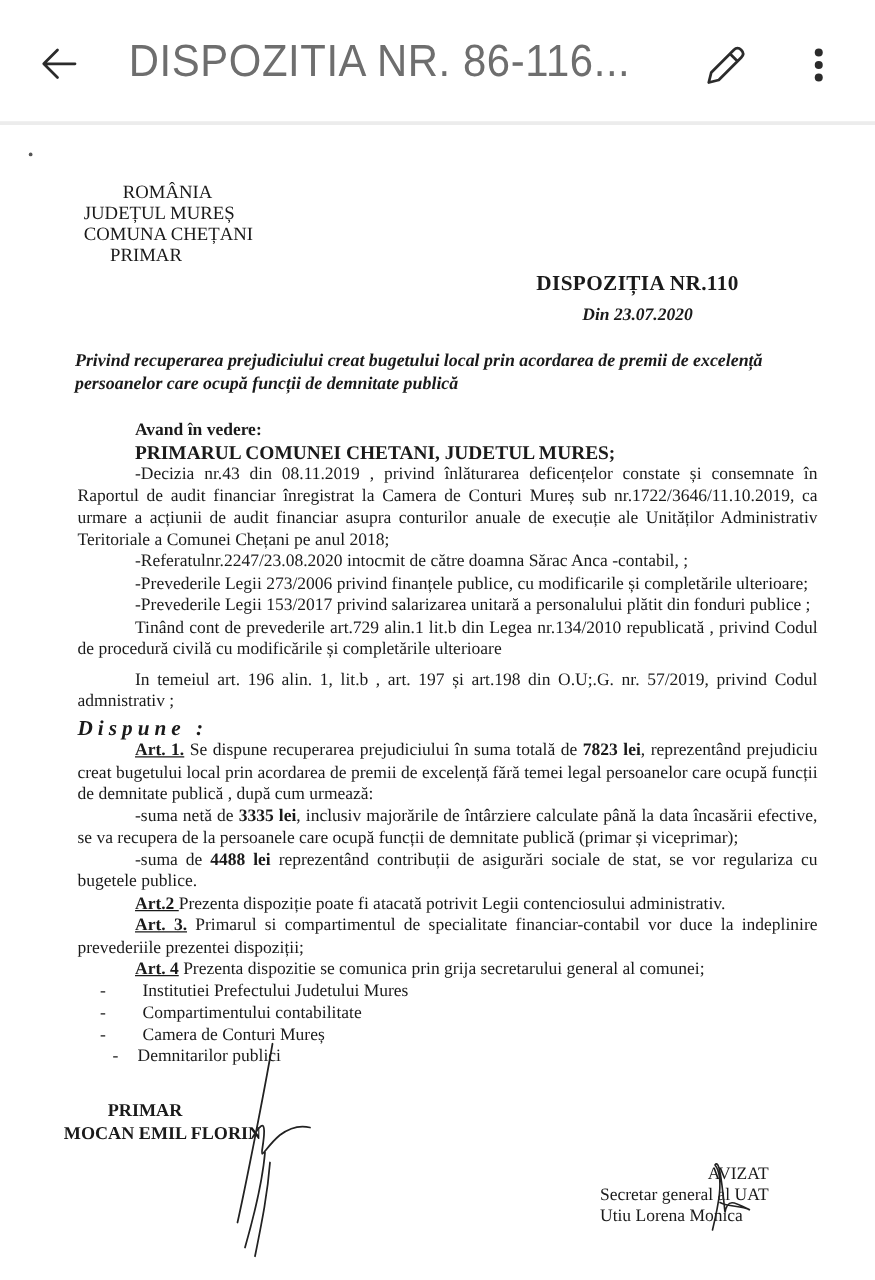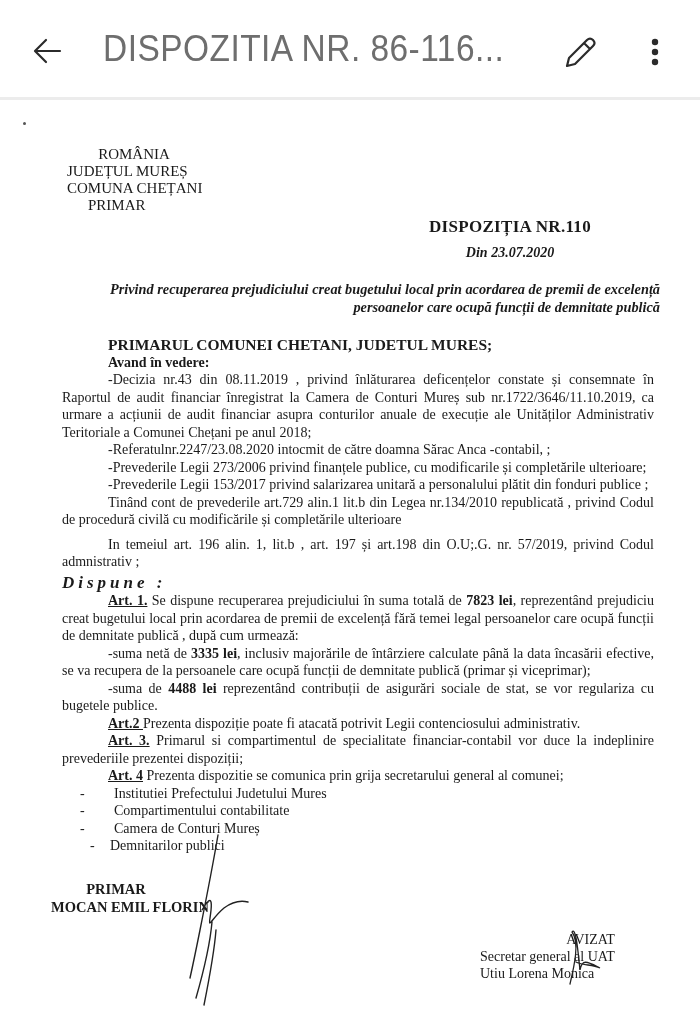--- a/index.html
+++ b/index.html
@@ -10,21 +10,21 @@
   .appbar .edit { position: absolute; left: 560px; top: 32px; width: 40px; height: 40px; cursor: pointer; }
   .appbar .more { position: absolute; left: 645px; top: 35px; width: 20px; height: 36px; cursor: pointer; }
   .doc { position: absolute; left: 0; top: 100px; width: 700px; height: 924px; }
   .speck { position: absolute; left: 23px; top: 22px; width: 3px; height: 3px; background: #555; border-radius: 50%; }
   .header-block { position: absolute; left: 66px; top: 46px; font-size: 15px; line-height: 17px; text-align: center; width: 130px; }
   .header-block div { white-space: nowrap; }
   .disp-title { position: absolute; left: 0; width: 700px; top: 117px; text-align: center; }
   .disp-title .t { font-weight: bold; font-size: 17px; letter-spacing: 0.3px; padding-left: 320px; display: inline-block; }
   .disp-date { position: absolute; left: 0; width: 700px; top: 143px; text-align: center; }
   .disp-date .d { font-weight: bold; font-style: italic; font-size: 14px; padding-left: 320px; display: inline-block; }
-  .subject { position: absolute; left: 60px; width: 600px; top: 180px; text-align: right; font-weight: bold; font-style: italic; font-size: 14.3px; line-height: 18px; }
+  .subject { position: absolute; left: 60px; width: 600px; top: 180px; text-align: left; font-weight: bold; font-style: italic; font-size: 14.3px; line-height: 18px; }
   .body { position: absolute; left: 62px; width: 592px; top: 236px; font-size: 14px; line-height: 17.5px; text-align: justify; }
   .body p { margin: 0; }
   .ind { text-indent: 46px; }
   .hd { font-weight: bold; padding-left: 46px; }
   .hd.big { font-size: 15.5px; }
   .gap { margin-top: 7px !important; }
   .dispune { text-align: left; font-weight: bold; font-style: italic; font-size: 17px; letter-spacing: 4px; margin: 3px 0 1px 0 !important; }
   .art { font-weight: bold; text-decoration: underline; }
   b.num { font-weight: bold; }
   ul.dist { list-style: none; margin: 0; padding: 0; }
@@ -73,22 +73,22 @@
 
   <div class="disp-title"><span class="t">DISPOZIȚIA NR.110</span></div>
   <div class="disp-date"><span class="d">Din  23.07.2020</span></div>
 
   <div class="subject">
     <div>Privind   recuperarea prejudiciului creat bugetului local prin acordarea de premii de excelență</div>
     <div>persoanelor care ocupă funcții de demnitate publică</div>
   </div>
 
   <div class="body">
+    <p class="hd">Avand în vedere:</p>
     <p class="hd big">PRIMARUL COMUNEI CHETANI, JUDETUL MURES;</p>
-    <p class="hd">Avand în vedere:</p>
     <p class="ind">-Decizia nr.43 din 08.11.2019 , privind înlăturarea deficențelor constate și consemnate în Raportul de audit financiar înregistrat la Camera de Conturi Mureș sub nr.1722/3646/11.10.2019, ca urmare a acțiunii de audit financiar asupra conturilor anuale de execuție ale Unităților Administrativ Teritoriale a Comunei Chețani pe anul 2018;</p>
     <p class="ind">-Referatulnr.2247/23.08.2020 intocmit de către doamna Sărac Anca -contabil, ;</p>
     <p class="ind">-Prevederile Legii 273/2006 privind finanțele publice, cu modificarile și completările ulterioare;</p>
     <p class="ind">-Prevederile Legii 153/2017 privind salarizarea unitară a personalului plătit din fonduri publice ;</p>
     <p class="ind">Tinând cont de prevederile art.729 alin.1 lit.b din  Legea nr.134/2010 republicată , privind Codul de procedură civilă cu modificările și completările ulterioare</p>
     <p class="ind gap">In temeiul art. 196  alin. 1, lit.b , art. 197 și  art.198  din  O.U;.G.  nr. 57/2019, privind Codul admnistrativ ;</p>
 
     <p class="dispune">Dispune :</p>
 
     <p class="ind"><span class="art">Art. 1.</span><span> Se dispune recuperarea prejudiciului în suma totală de </span><b class="num">7823 lei</b><span>, reprezentând prejudiciu creat bugetului local prin acordarea de premii de excelență fără temei legal persoanelor care ocupă funcții de demnitate publică , după cum urmează:</span></p>

